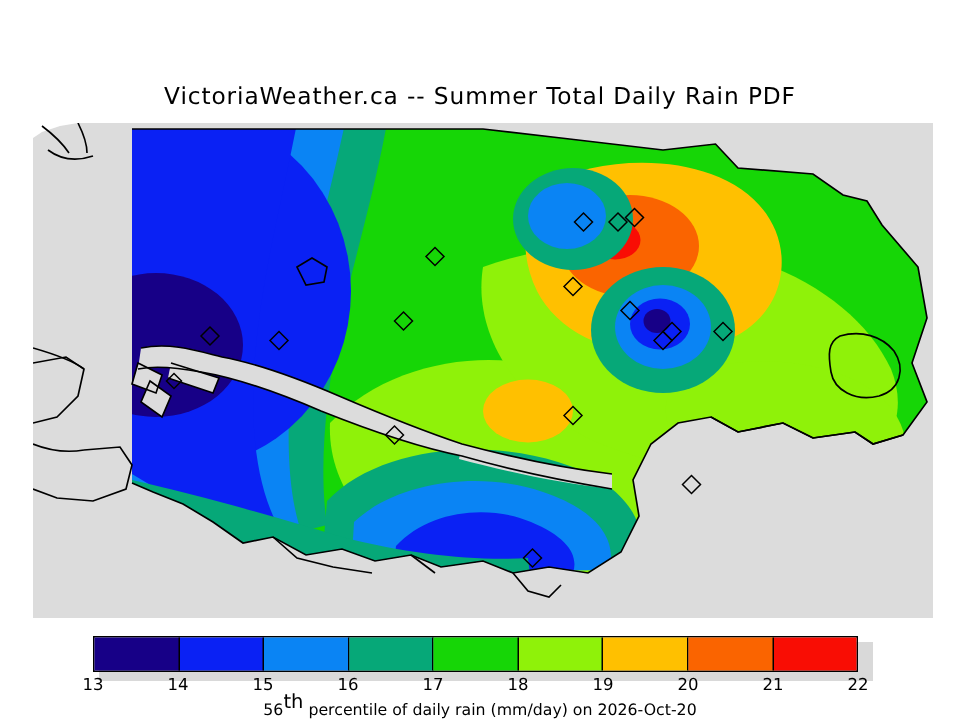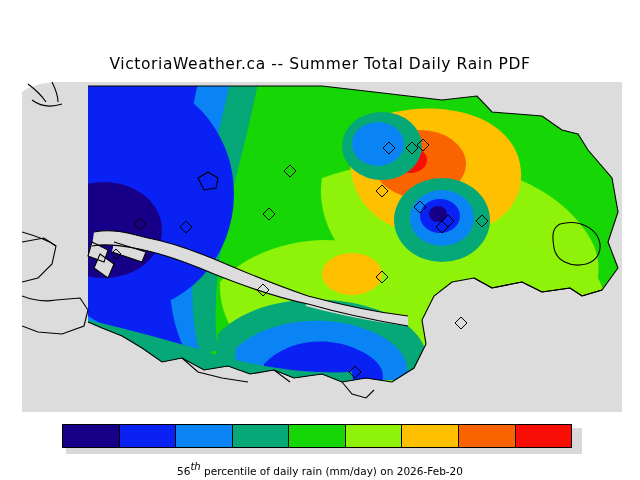--- a/index.html
+++ b/index.html
@@ -95,23 +95,22 @@
     left: 0;
     top: 461px;
     width: 640px;
     text-align: center;
     font-family: "DejaVu Sans", sans-serif;
     font-size: 10.5px;
     color: #000000;
     white-space: nowrap;
   }
   #caption sup {
-    font-size: 10px;
+    font-size: 13px;
     vertical-align: super;
-    font-style: italic;
   }
 </style>
 </head>
 <body>
 
 <div id="page">
 
   <div id="title">VictoriaWeather.ca -- Summer Total Daily Rain PDF</div>
 
   <div id="mapwrap">
@@ -264,18 +263,30 @@
       <div class="cband" style="background: rgb(10, 132, 244);"></div>
       <div class="cband" style="background: rgb(6, 168, 120);"></div>
       <div class="cband" style="background: rgb(22, 214, 6);"></div>
       <div class="cband" style="background: rgb(143, 242, 9);"></div>
       <div class="cband" style="background: rgb(255, 192, 0);"></div>
       <div class="cband" style="background: rgb(250, 100, 0);"></div>
       <div class="cband" style="background: rgb(249, 13, 4);"></div>
     </div>
   </div>
 
+  <div id="cbticks">
+      <span class="ticklbl" style="left: 0px;">13</span>
+      <span class="ticklbl" style="left: 56.6667px;">14</span>
+      <span class="ticklbl" style="left: 113.333px;">15</span>
+      <span class="ticklbl" style="left: 170px;">16</span>
+      <span class="ticklbl" style="left: 226.667px;">17</span>
+      <span class="ticklbl" style="left: 283.333px;">18</span>
+      <span class="ticklbl" style="left: 340px;">19</span>
+      <span class="ticklbl" style="left: 396.667px;">20</span>
+      <span class="ticklbl" style="left: 453.333px;">21</span>
+      <span class="ticklbl" style="left: 510px;">22</span>
+    </div>
 
   <div id="caption">
-    <span>56</span><sup>th</sup><span> percentile of daily rain (mm/day) on 2026-Feb-20</span>
+    <span>56</span><sup>th</sup><span> percentile of daily rain (mm/day) on 2026-Oct-20</span>
   </div>
 
 </div>
 
 </body></html>

